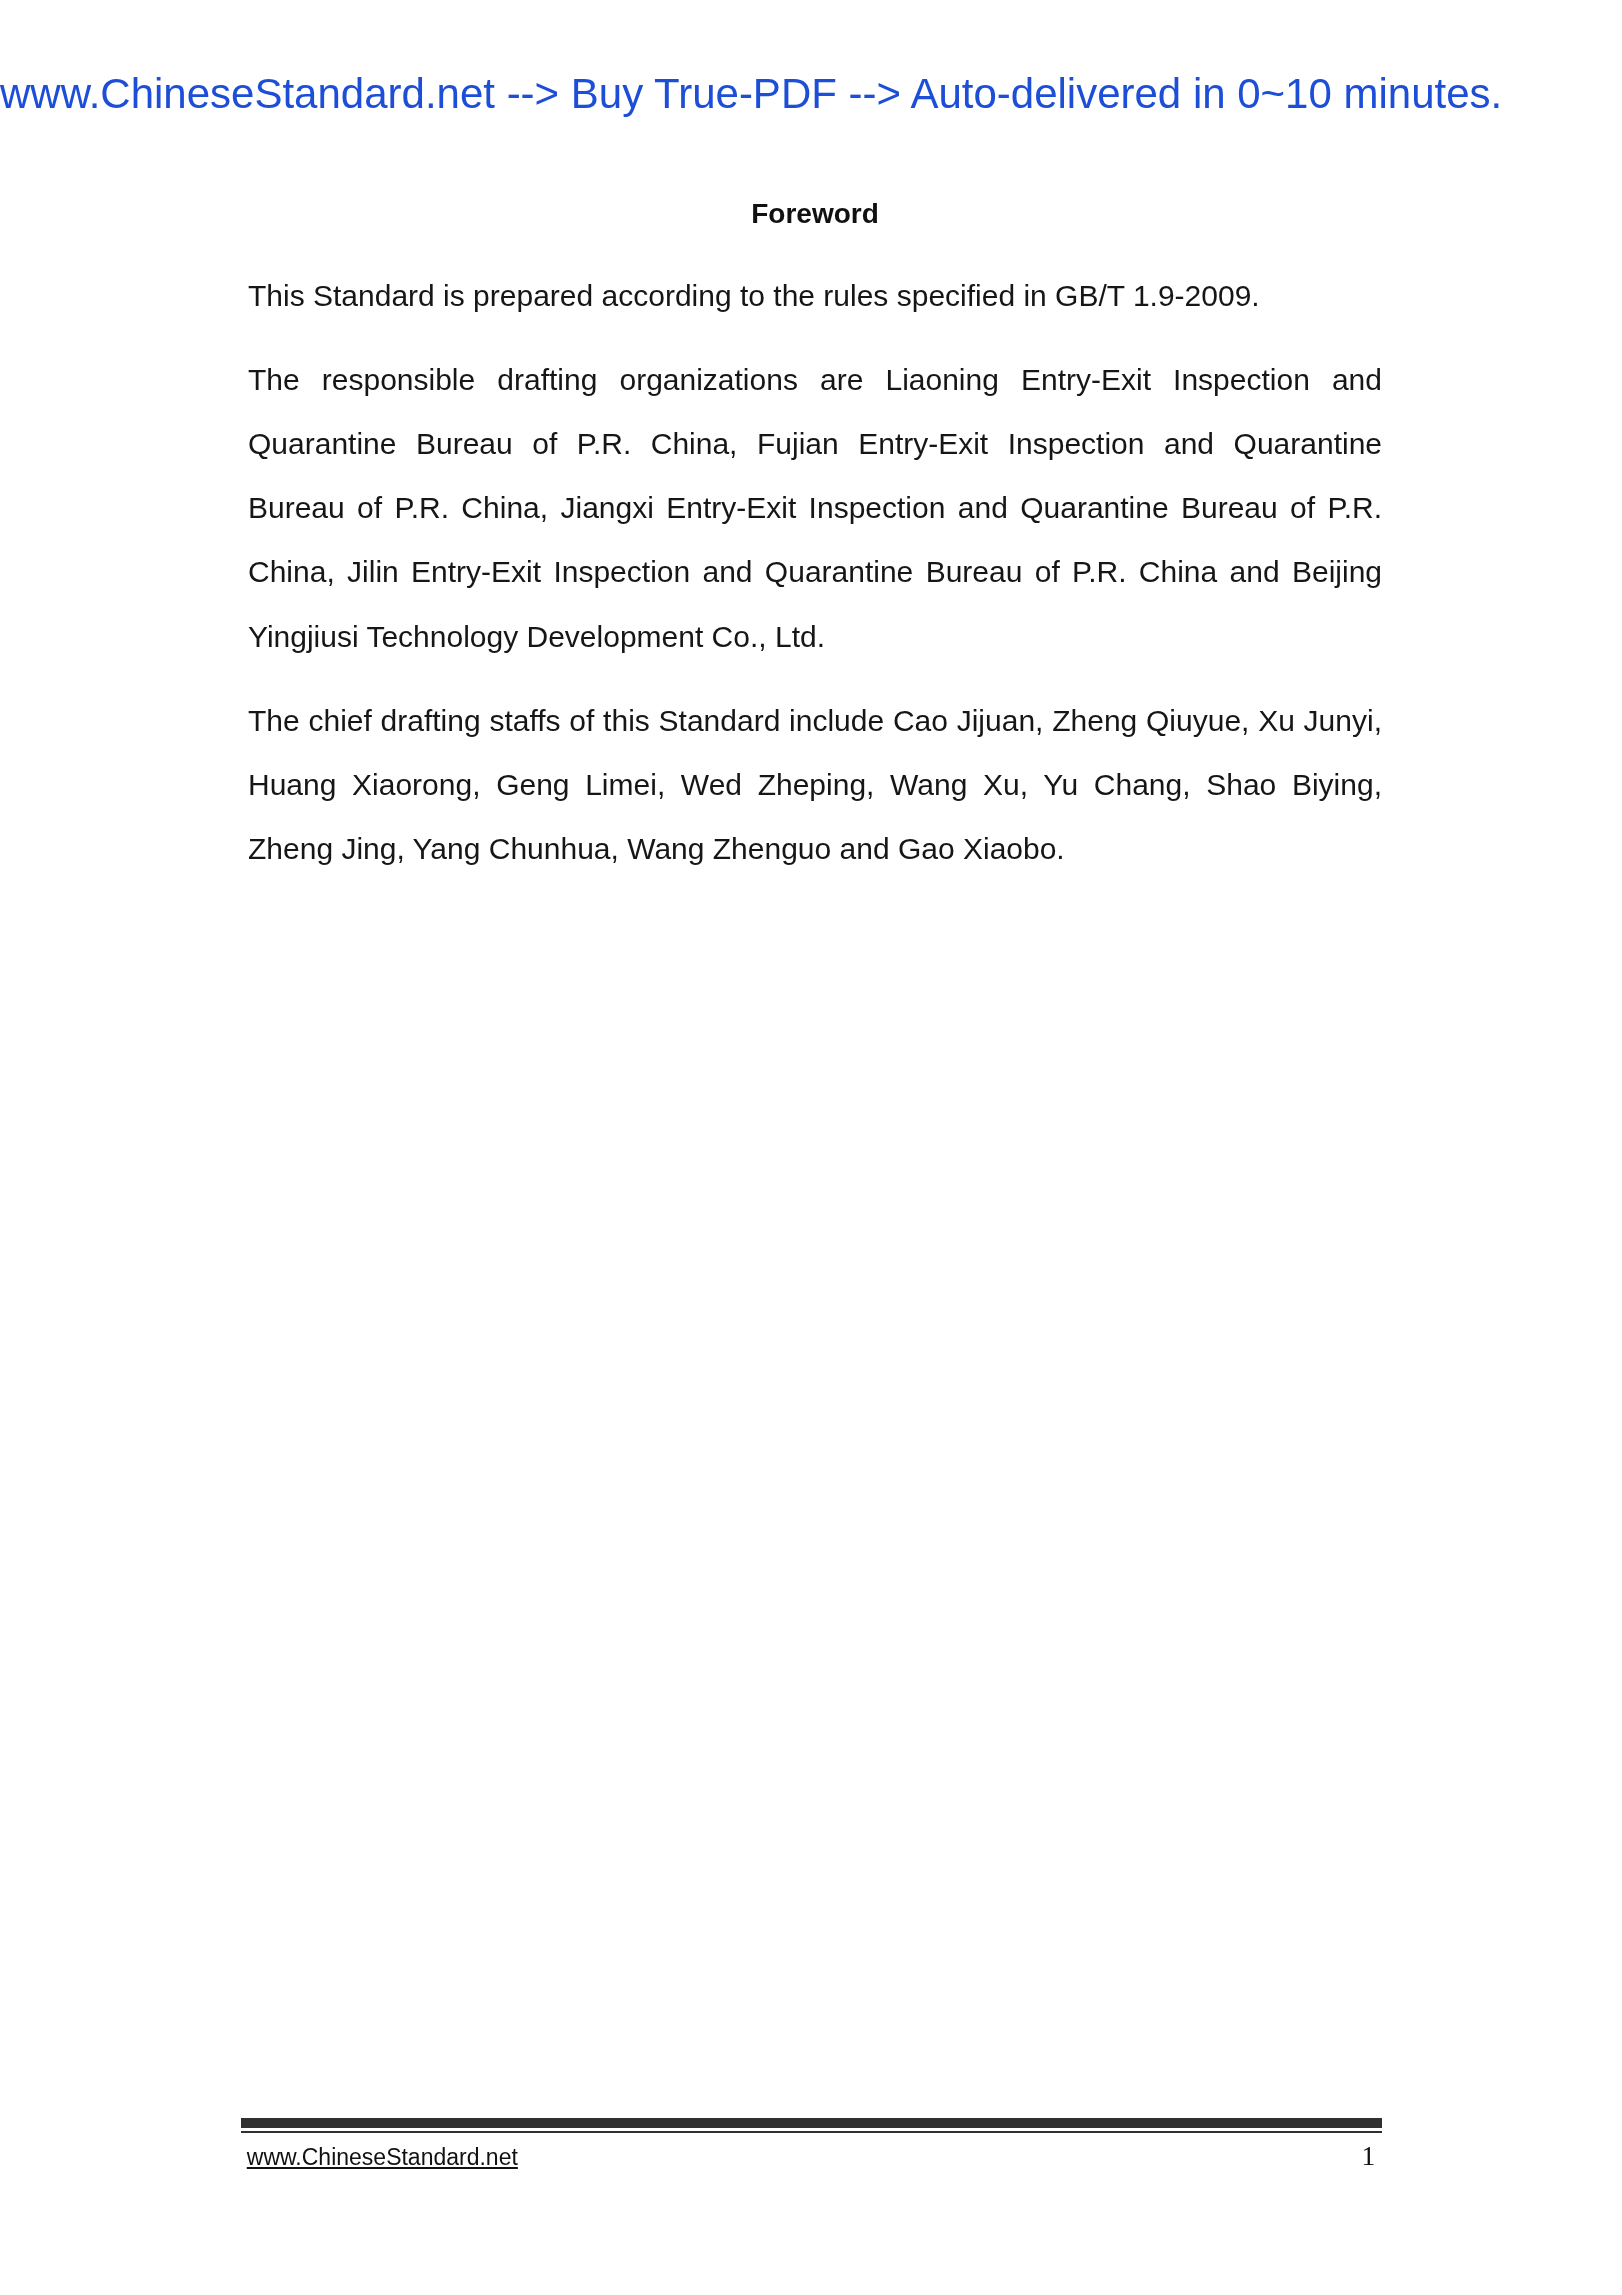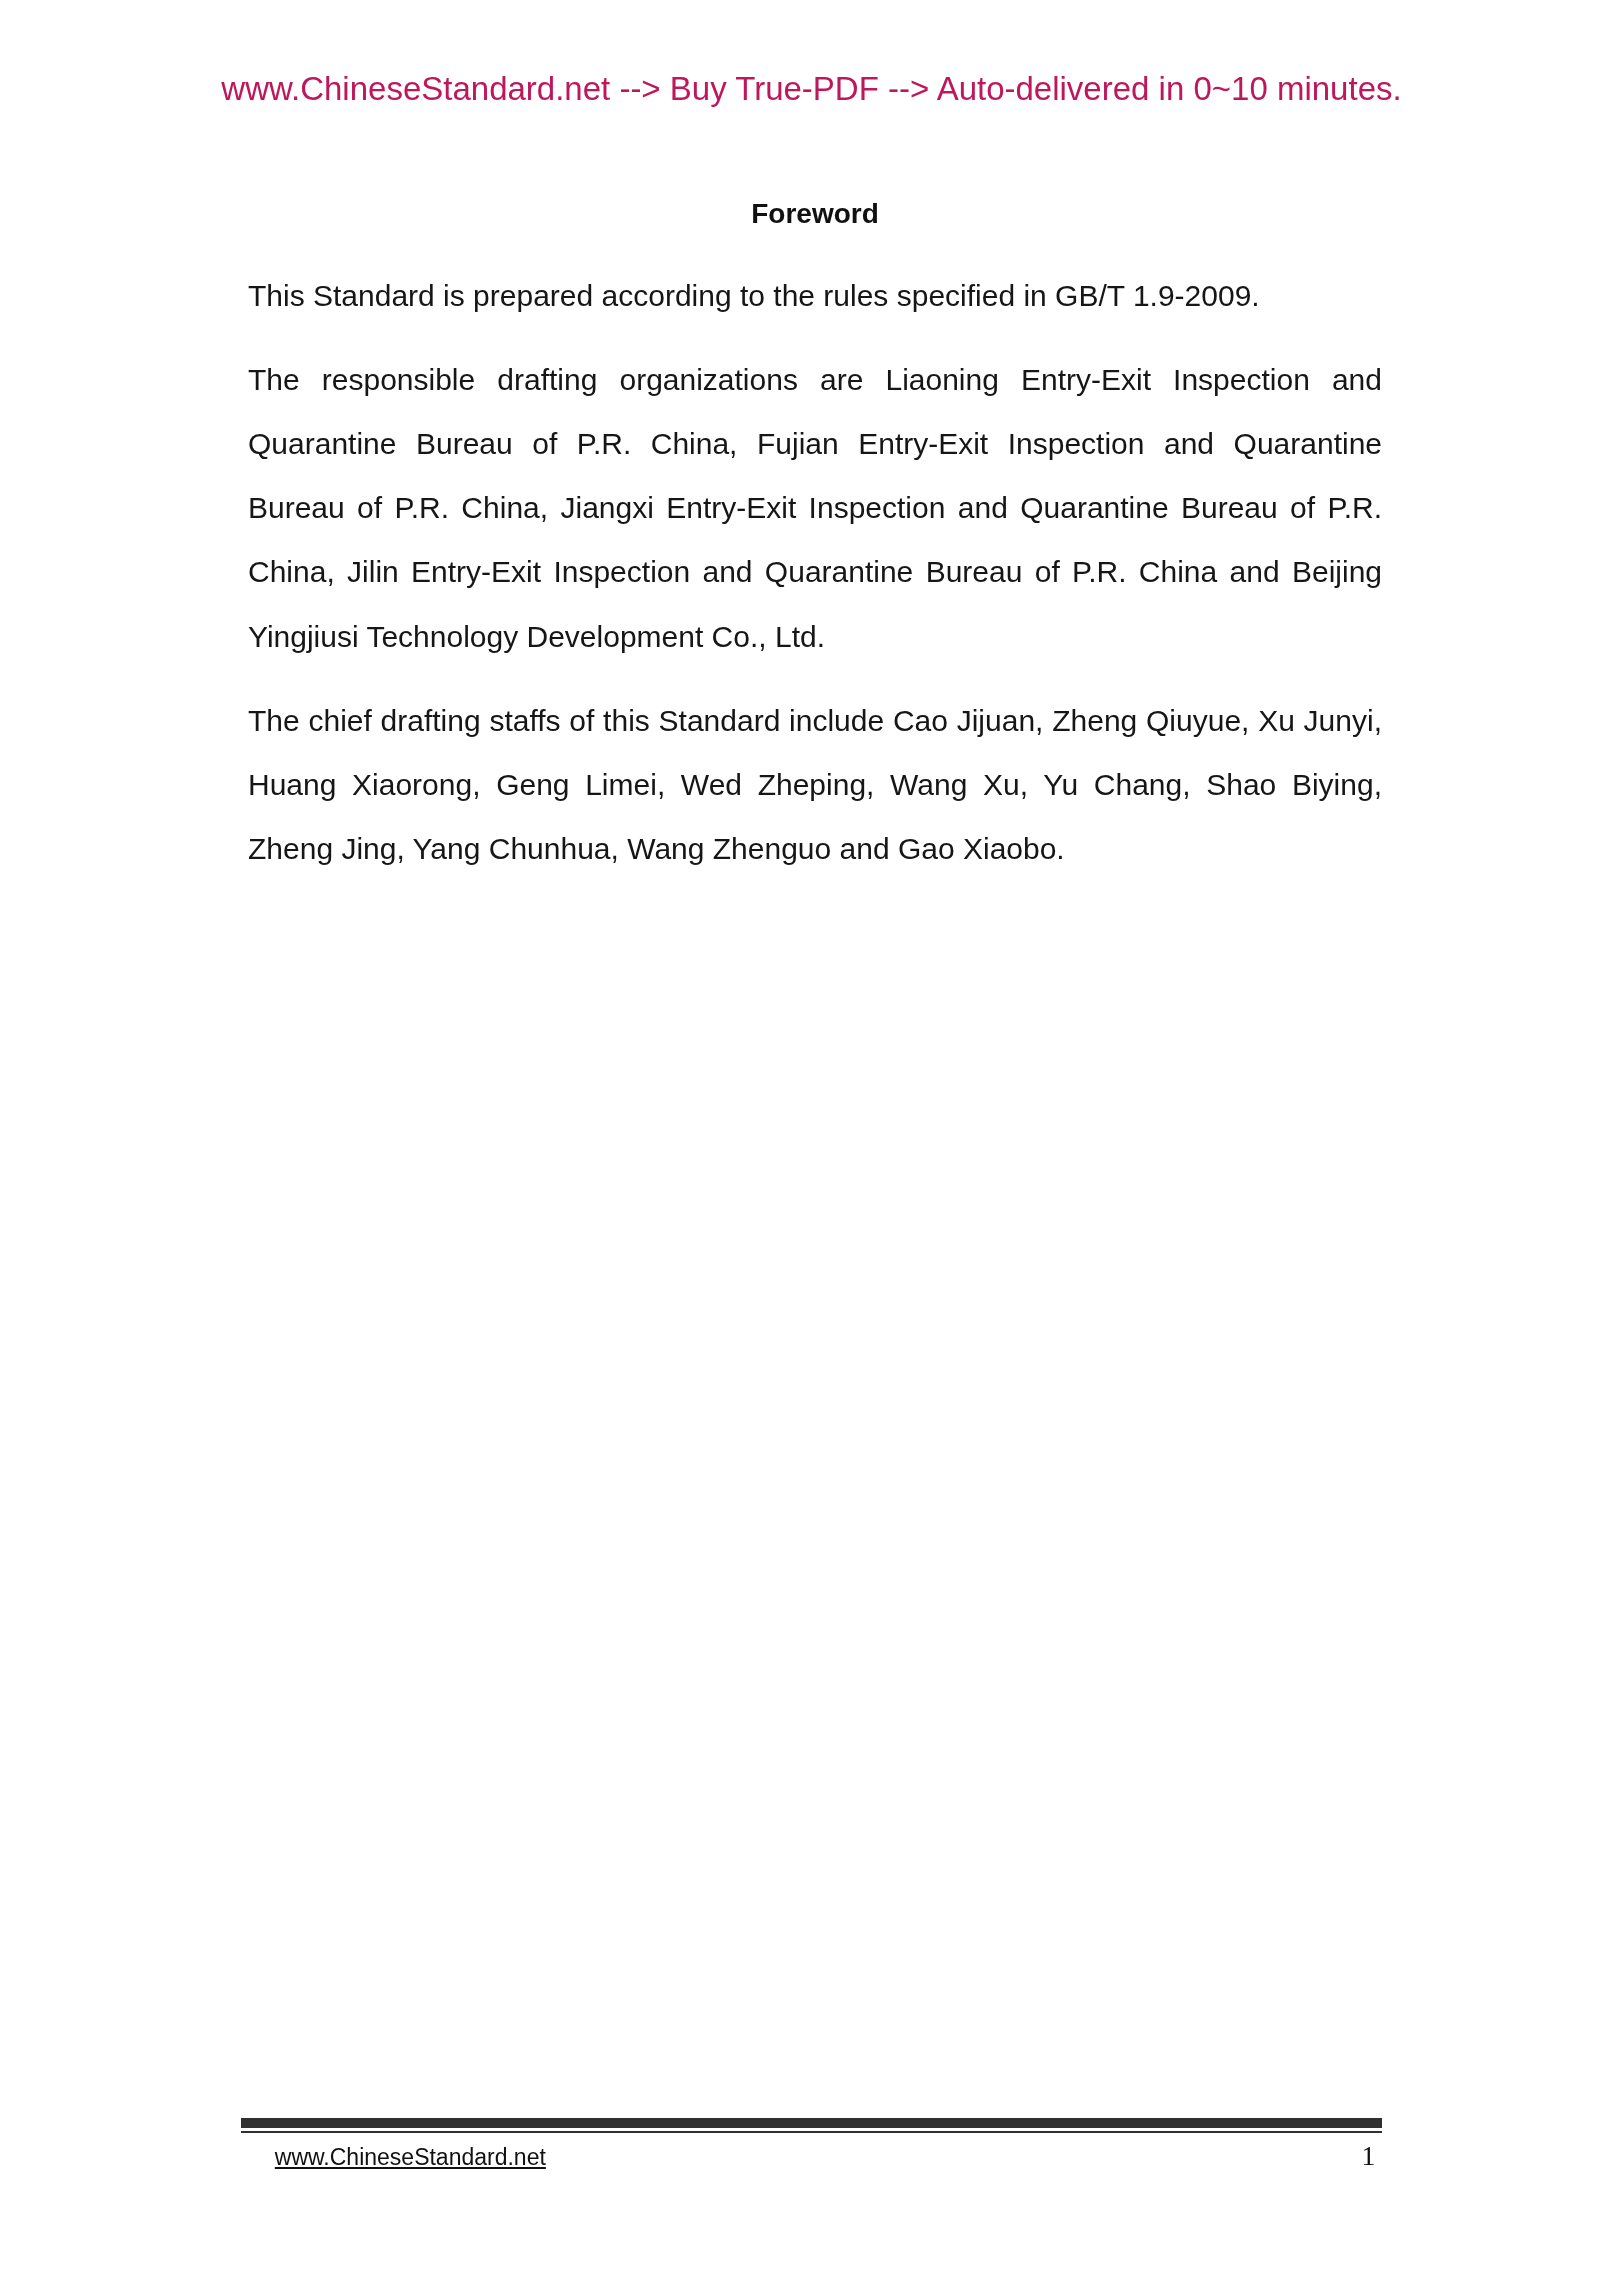--- a/index.html
+++ b/index.html
@@ -13,23 +13,22 @@
     height: 2295px;
     background: #ffffff;
     font-family: "Liberation Sans", sans-serif;
     overflow: hidden;
   }
   .header-notice {
     position: absolute;
     top: 70px;
     left: 0;
     width: 100%;
-    text-align: center;
-    font-size: 33px;
-    color: #be185d;
+    font-size: 42px;
+    color: #1d4ed8;
     white-space: nowrap;
   }
   .content {
     position: absolute;
     left: 248px;
     top: 197px;
     width: 1134px;
     color: #161616;
   }
   .doc-title {
@@ -64,21 +63,20 @@
   .footer-rule-thin {
     height: 2.5px;
     background: #303030;
   }
   .footer-row {
     display: flex;
     justify-content: space-between;
     align-items: baseline;
     margin-top: 6.7px;
     padding: 0 6.7px 0 5.8px;
-    margin-left: 28px;
   }
   .footer-link {
     font-size: 23px;
     color: #111111;
     text-decoration: underline;
     cursor: pointer;
   }
   .page-number {
     font-family: "Liberation Serif", serif;
     font-size: 27.5px;

